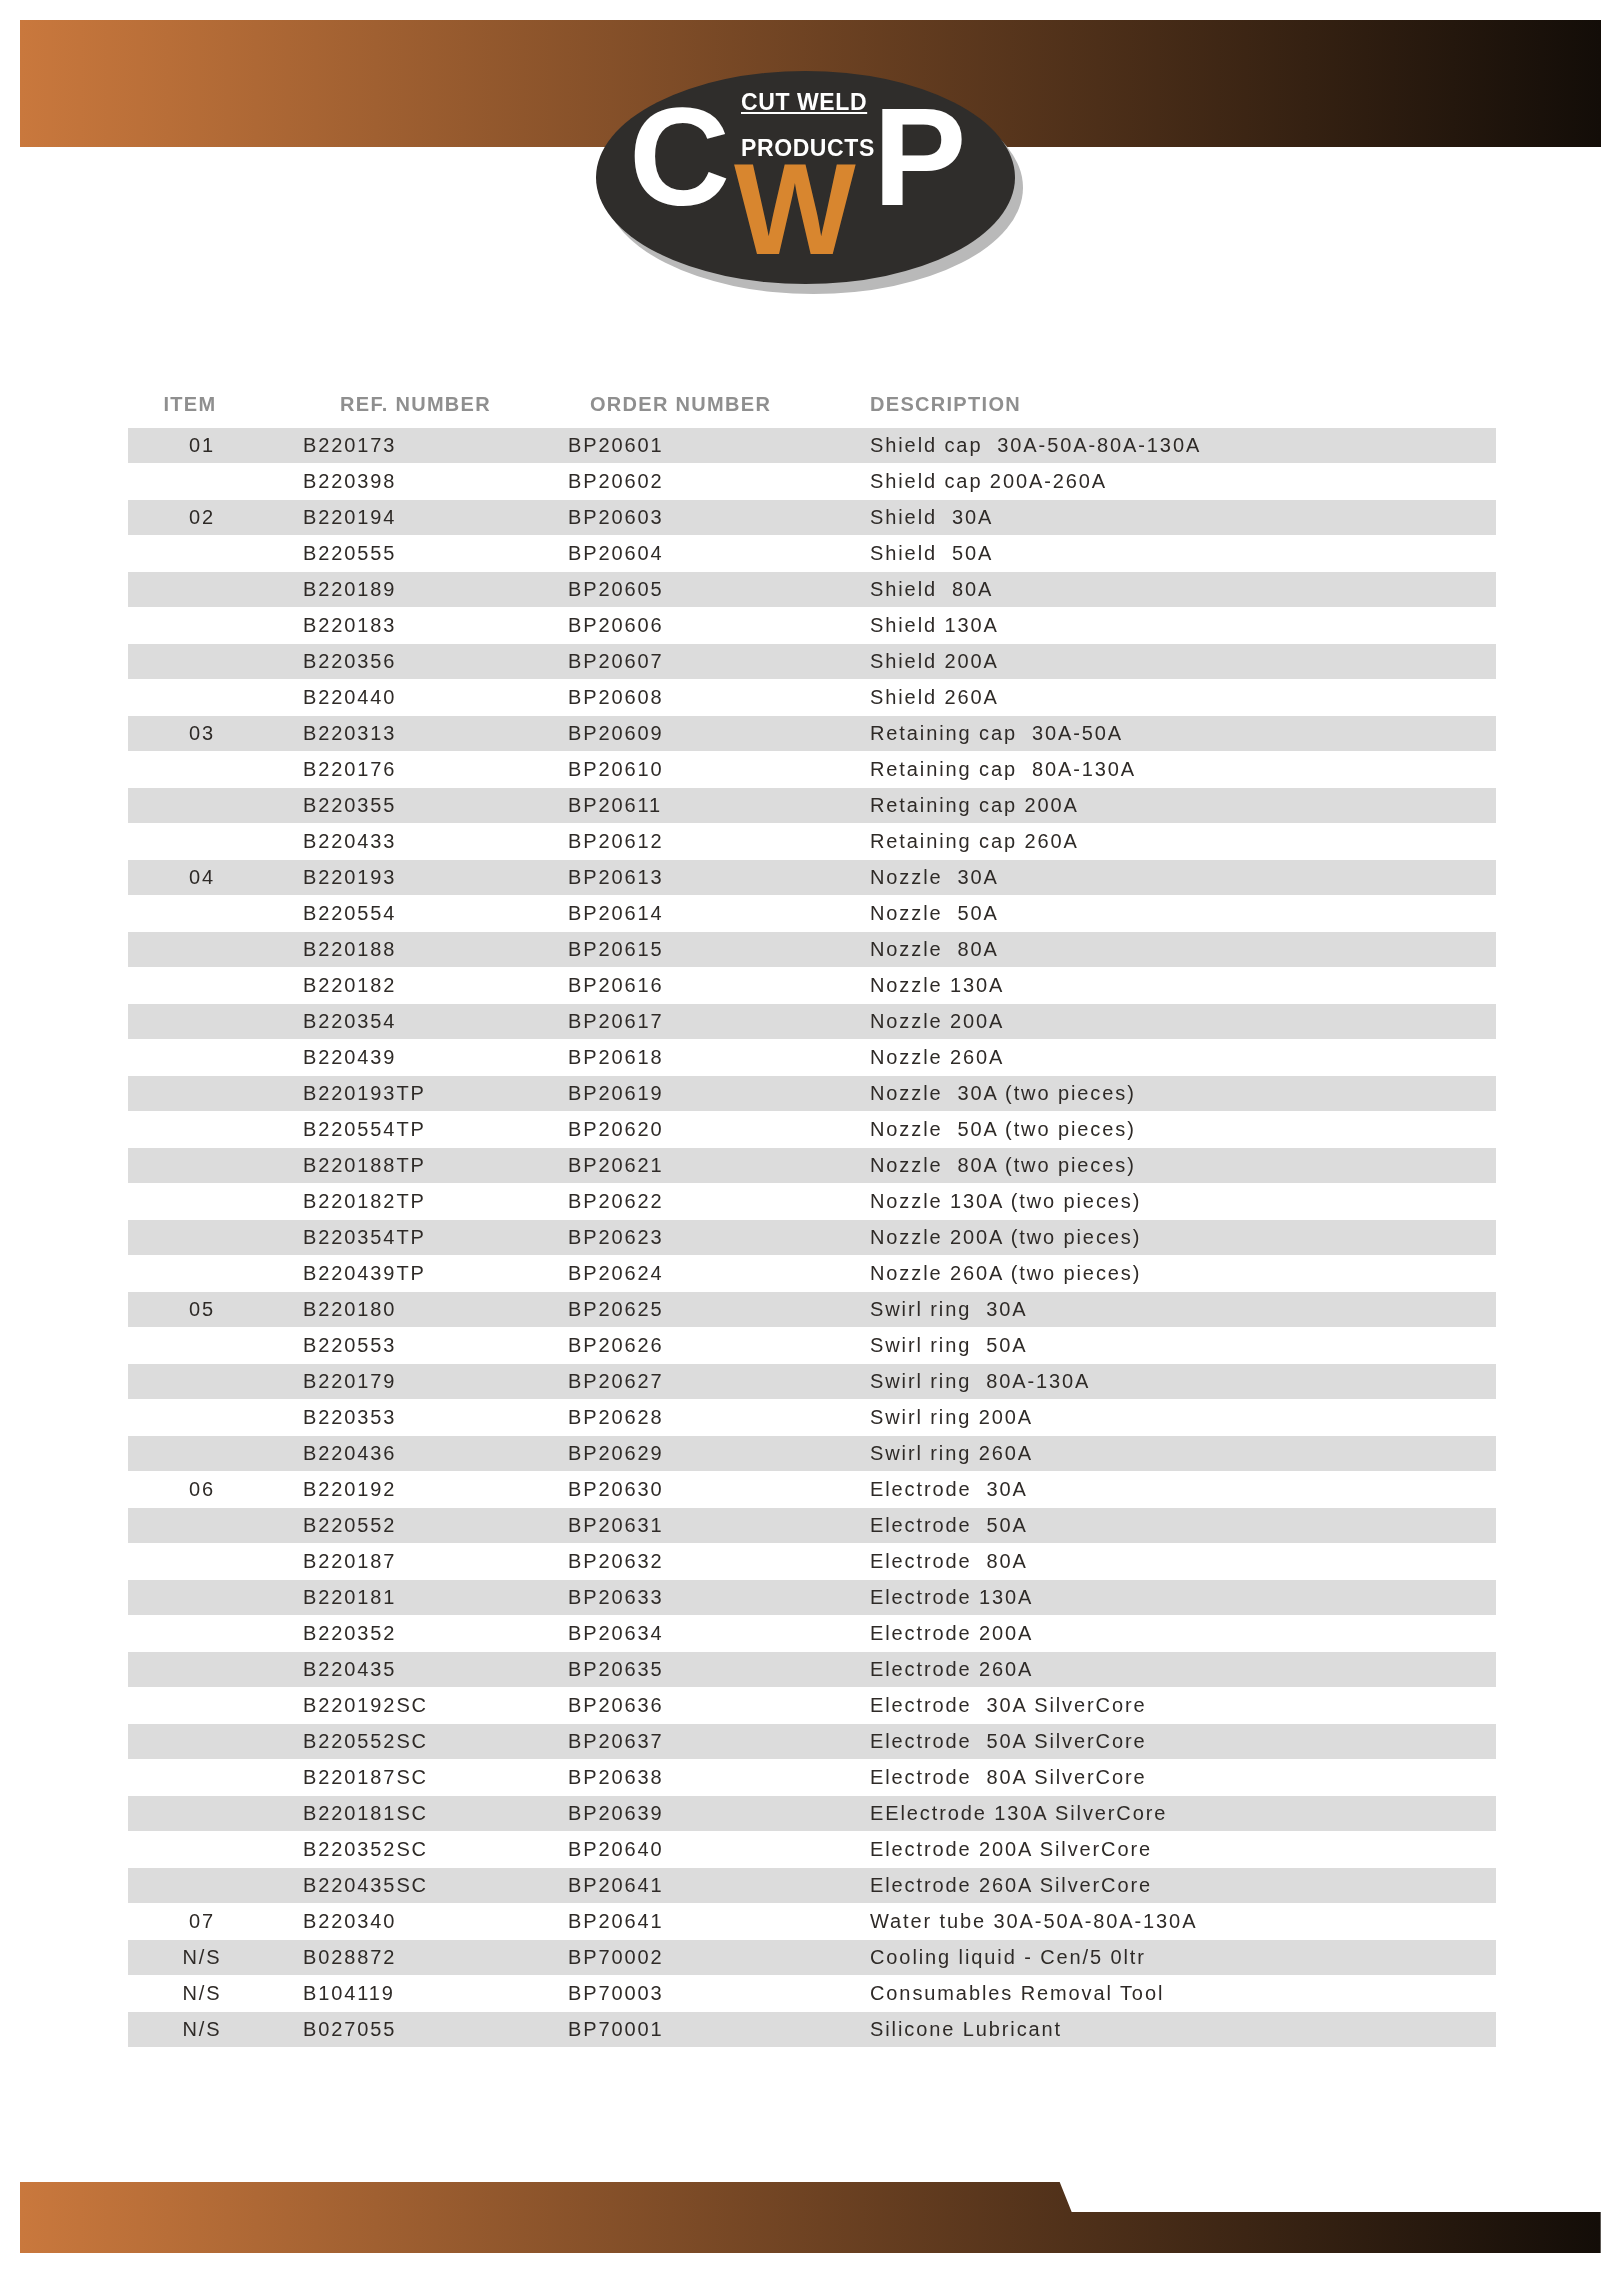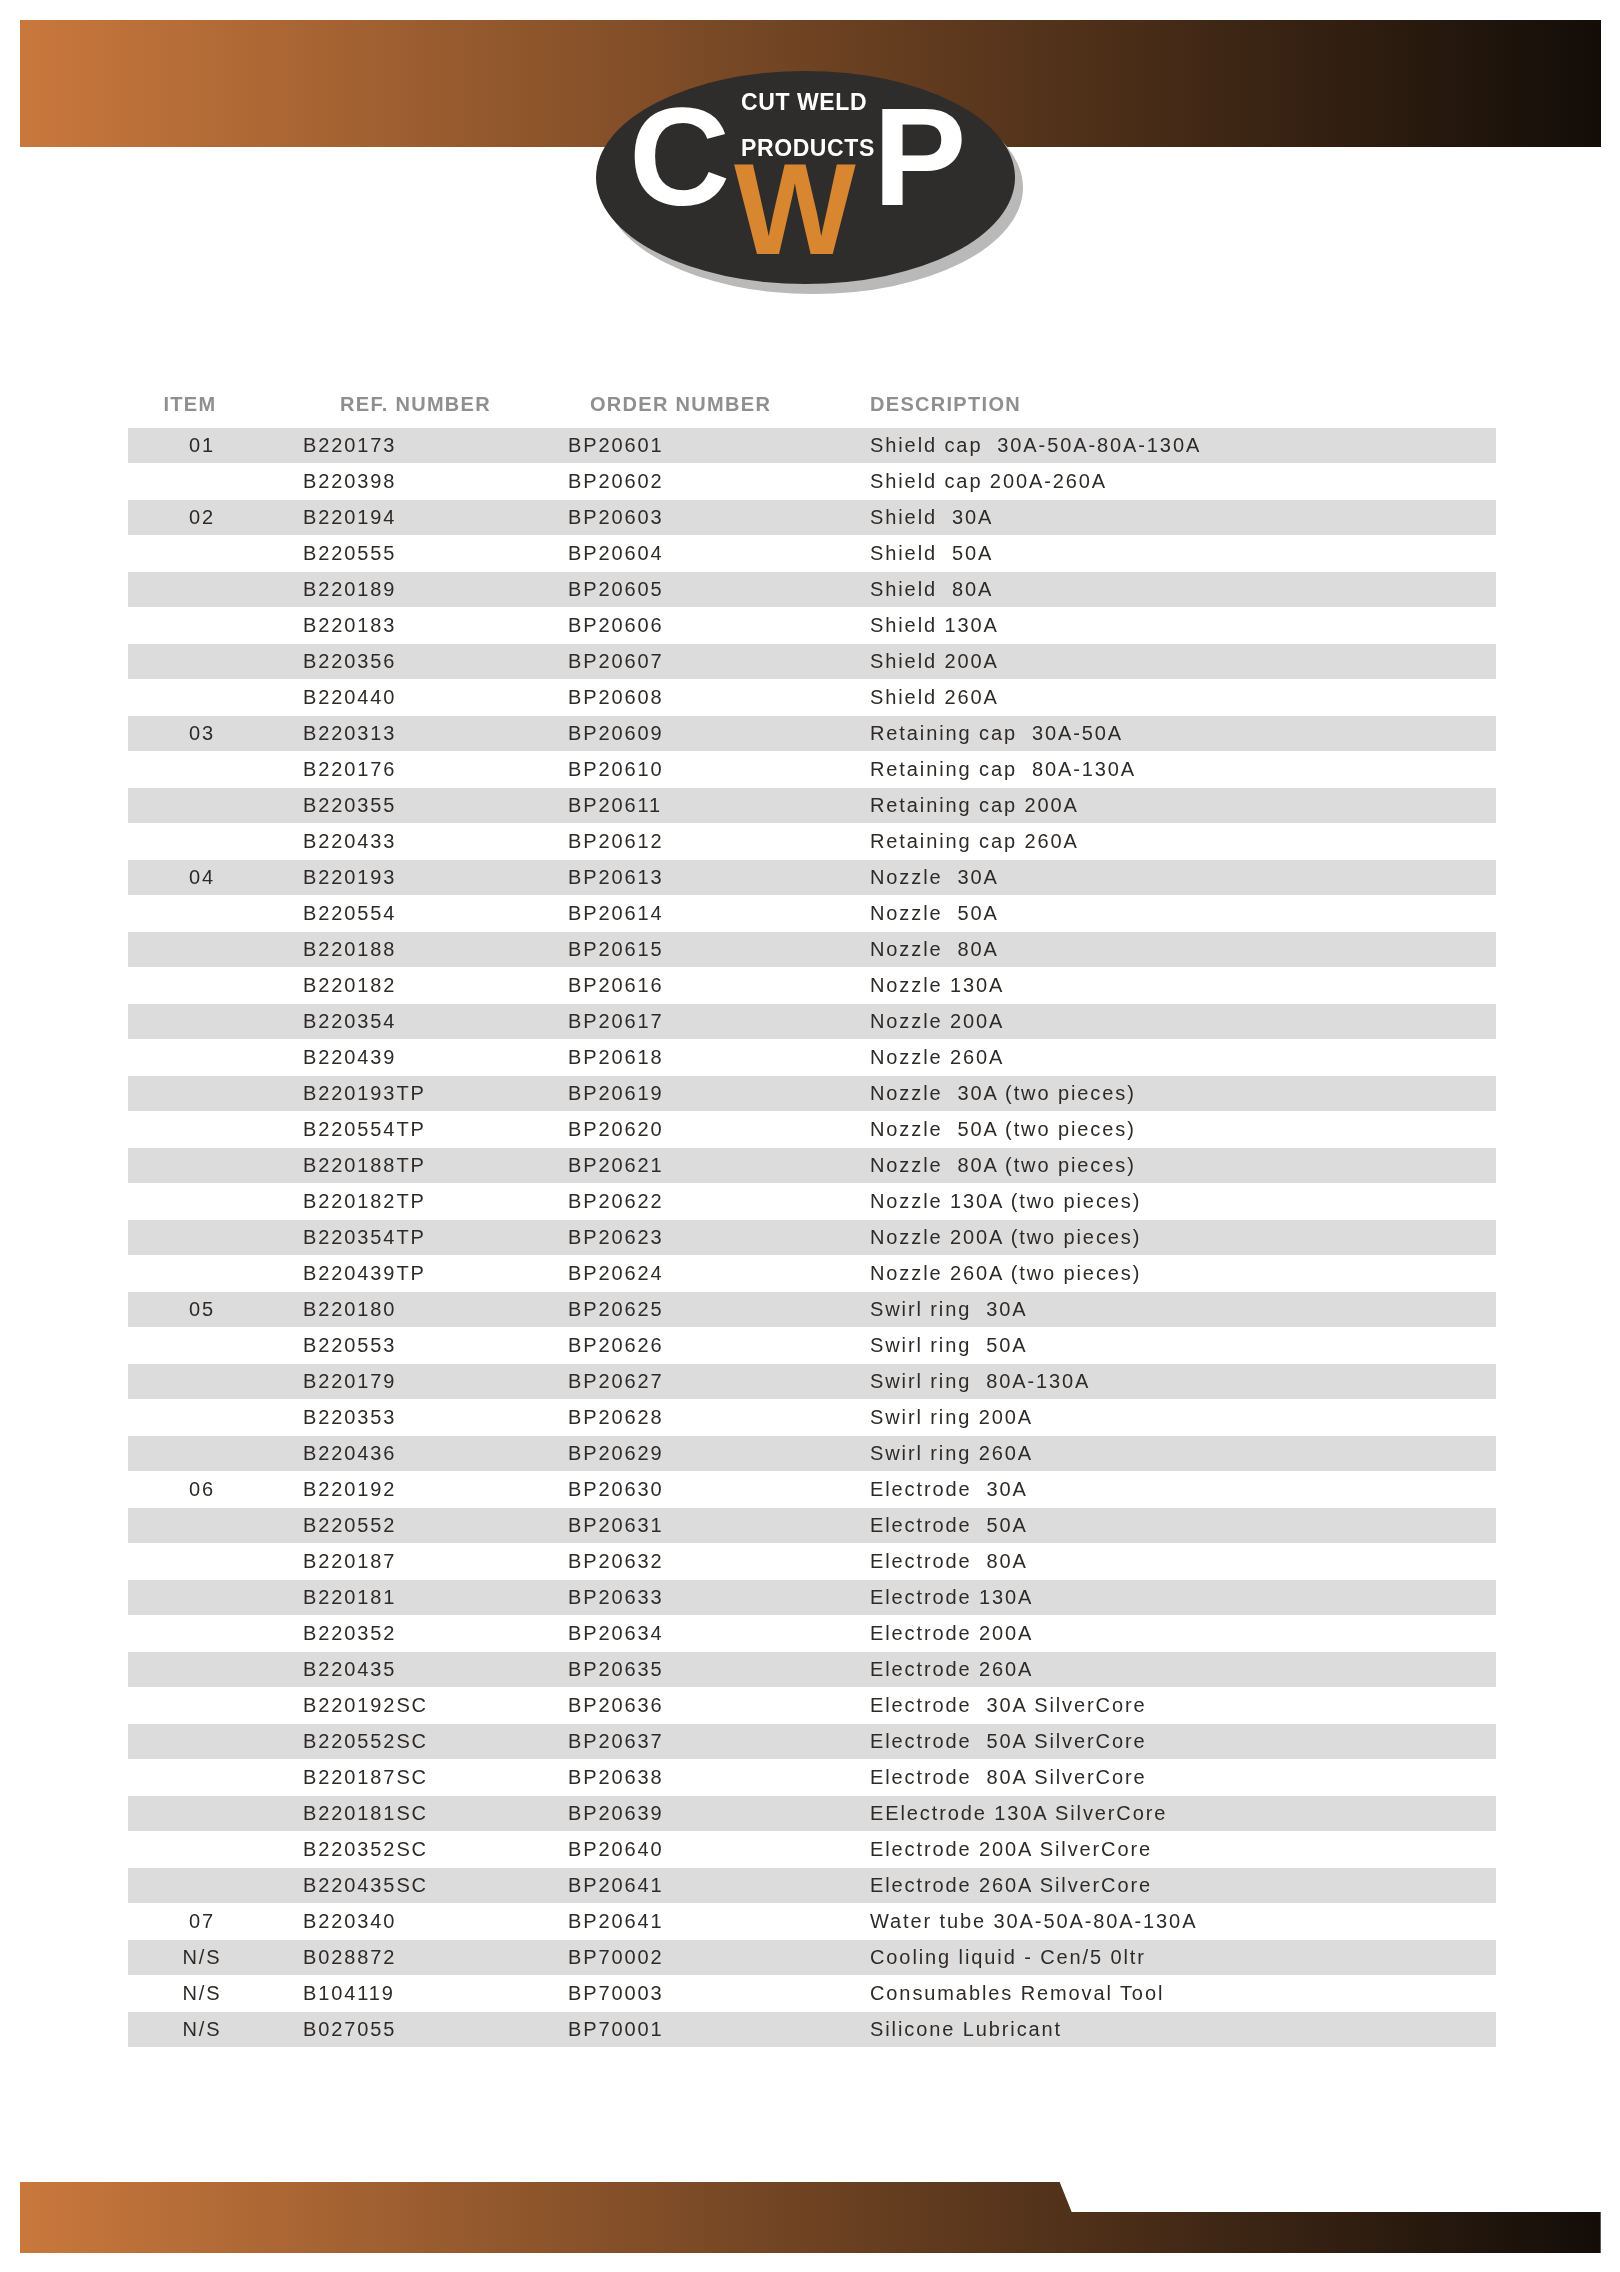--- a/index.html
+++ b/index.html
@@ -20,21 +20,21 @@
     border-radius:50%; background:var(--logo_shadow);
   }
   .logo-ellipse {
     position:absolute; left:0; top:0; width:419px; height:213px;
     border-radius:50%; background:var(--logo_ellipse);
   }
   .logo-line {
     position:absolute; left:145px; color:var(--logo_text);
     font-weight:bold; font-size:23px; line-height:1; letter-spacing:0.6px; white-space:pre;
   }
-  .logo-line.l1 { top:20px; }
+  .logo-line.l1 { top:20px;text-decoration:underline; }
   .logo-line.l2 { top:66px; }
   .logo-letter { position:absolute; font-weight:bold; line-height:1; }
   .logo-letter.c { left:33px;  top:16px;  font-size:140px; color:var(--logo_text); }
   .logo-letter.w { left:138px; top:74px; font-size:129px; color:var(--logo_orange); }
   .logo-letter.p { left:277px; top:16px;  font-size:140px; color:var(--logo_text); }
   
   .thead { position:absolute; left:0; top:388px; width:1621px; height:32px; }
   .thead span {
     position:absolute; top:0; line-height:32px; font-weight:bold;
     font-size:20px; letter-spacing:1.3px; color:var(--header_text); white-space:pre;

